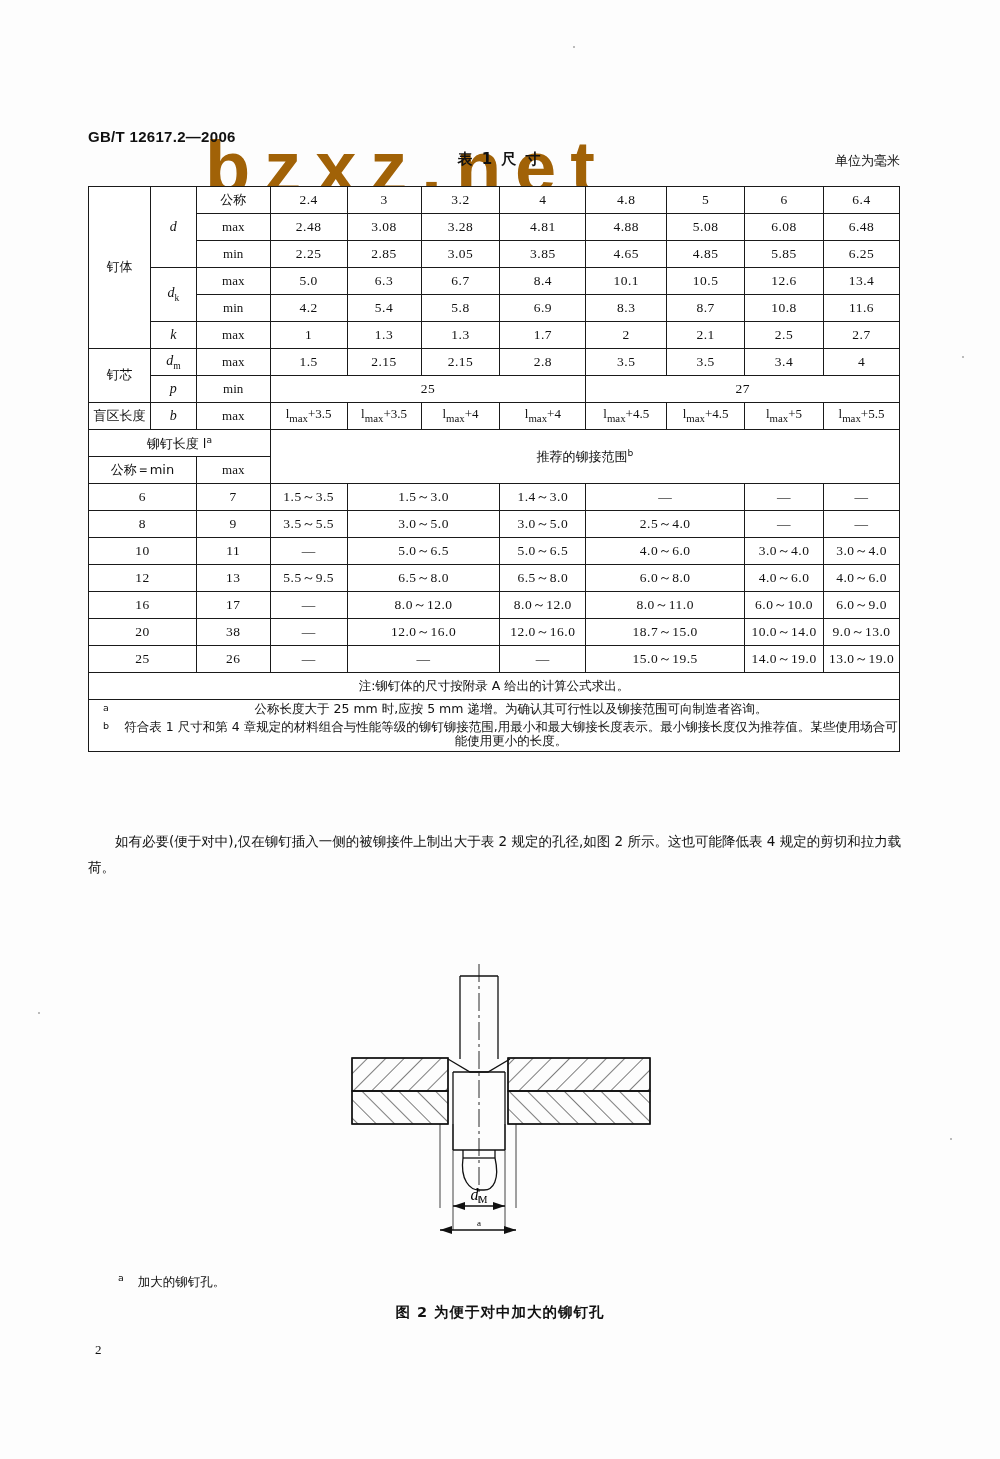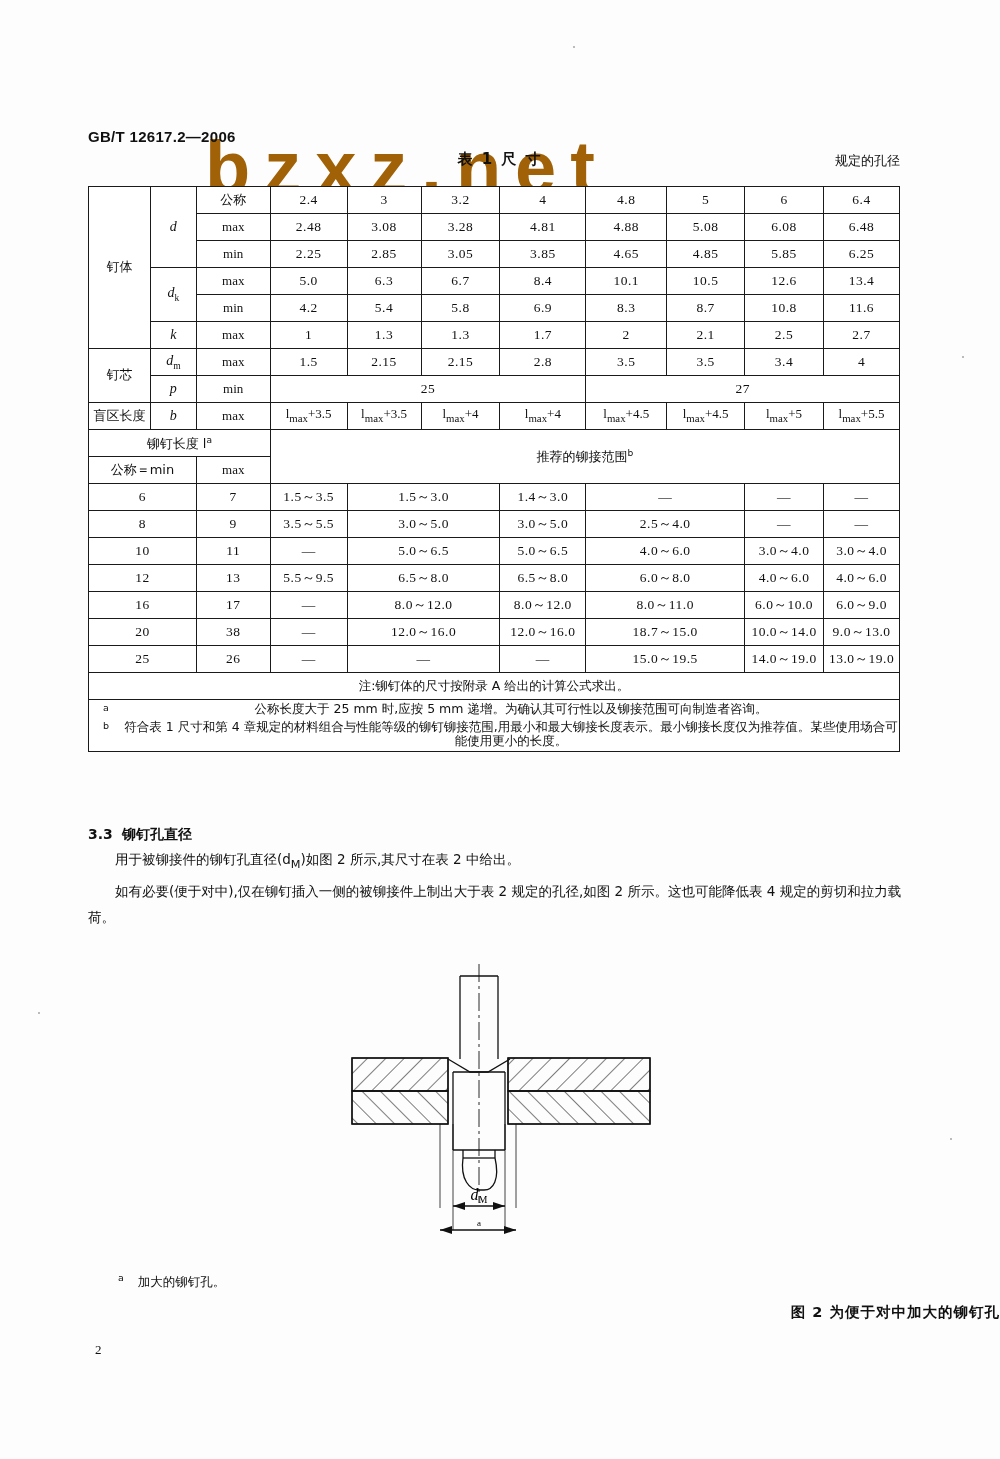--- a/index.html
+++ b/index.html
@@ -101,21 +101,21 @@
 
   
   .fig-wrap{position:absolute;left:0;right:0;top:958px;text-align:center;}
   .fig-foot{
     position:absolute; left:118px; top:1272px;
     font-family:"DejaVu Sans",sans-serif; font-size:12.5px;
   }
   .fig-foot .m{font-size:9.5px;vertical-align:super;margin-right:14px;}
   .fig-cap{
     position:absolute; left:0; right:0; top:1303px;
-    text-align:right;
+    text-align:center;
     font-family:"DejaVu Sans",sans-serif;
     font-size:14.5px;font-weight:bold;letter-spacing:1px;
   }
   .pgno{
     position:absolute;left:95px;top:1342px;
     font-family:"Liberation Serif",serif;font-size:13px;
   }
   .speck{position:absolute;width:2px;height:2px;background:#bbb;}
 </style>
 </head>
@@ -123,21 +123,21 @@
 
 <div class="page">
 
   <div class="watermark">bzxz.net</div>
 
   <div class="content">
 
     <div class="hdr">GB/T 12617.2—2006</div>
 
     <div class="tbl-title">表 1  尺  寸</div>
-    <div class="tbl-unit">规定的孔径</div>
+    <div class="tbl-unit">单位为毫米</div>
 
     <table class="t1">
       <colgroup>
         <col style="width:62px">
           <col style="width:46px">
           <col style="width:74px">
         <col style="width:77px">
           <col style="width:74px">
           <col style="width:79px">
         <col style="width:86px">
@@ -349,24 +349,20 @@
             <div class="fn-row">
               <div class="fn-mark">b</div>
               <div class="fn-txt">符合表 1 尺寸和第 4 章规定的材料组合与性能等级的铆钉铆接范围,用最小和最大铆接长度表示。最小铆接长度仅为推荐值。某些使用场合可能使用更小的长度。</div>
             </div>
           </td>
         </tr>
       </tbody>
     </table>
 
     <div class="sec">
-      <div class="sec-h">
-        <span class="sec-no">3.3</span><span>铆钉孔直径</span>
-      </div>
-      <div class="para">用于被铆接件的铆钉孔直径(d<sub>M</sub>)如图 2 所示,其尺寸在表 2 中给出。</div>
       <div class="para">如有必要(便于对中),仅在铆钉插入一侧的被铆接件上制出大于表 2 规定的孔径,如图 2 所示。这也可能降低表 4 规定的剪切和拉力载荷。</div>
     </div>
 
     <div class="fig-wrap">
       <svg width="360" height="300" viewBox="0 0 360 300">
         <defs>
           <pattern id="hatchR" width="13" height="13" patternUnits="userSpaceOnUse" patternTransform="rotate(45)">
             <line x1="0" y1="0" x2="0" y2="13" stroke="#111" stroke-width="1.1"></line>
           </pattern>
           <pattern id="hatchL" width="13" height="13" patternUnits="userSpaceOnUse" patternTransform="rotate(-45)">

